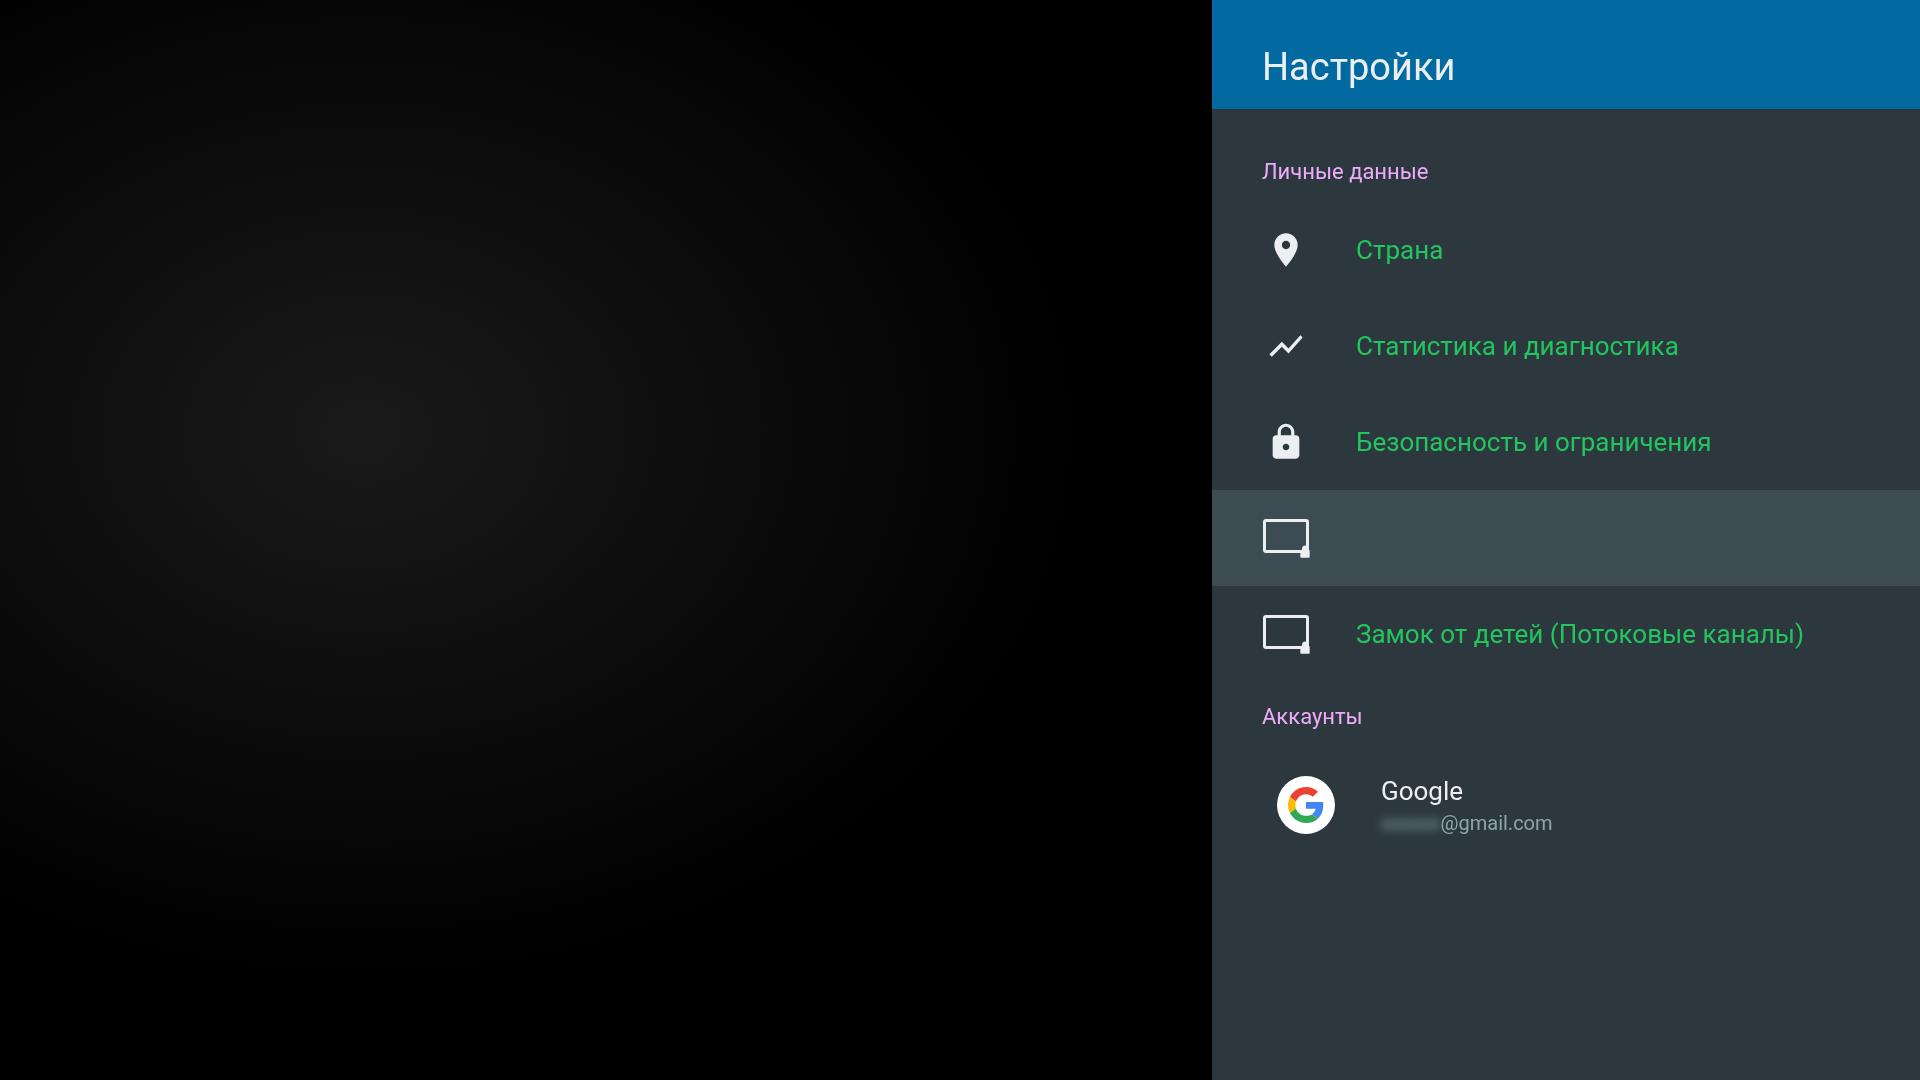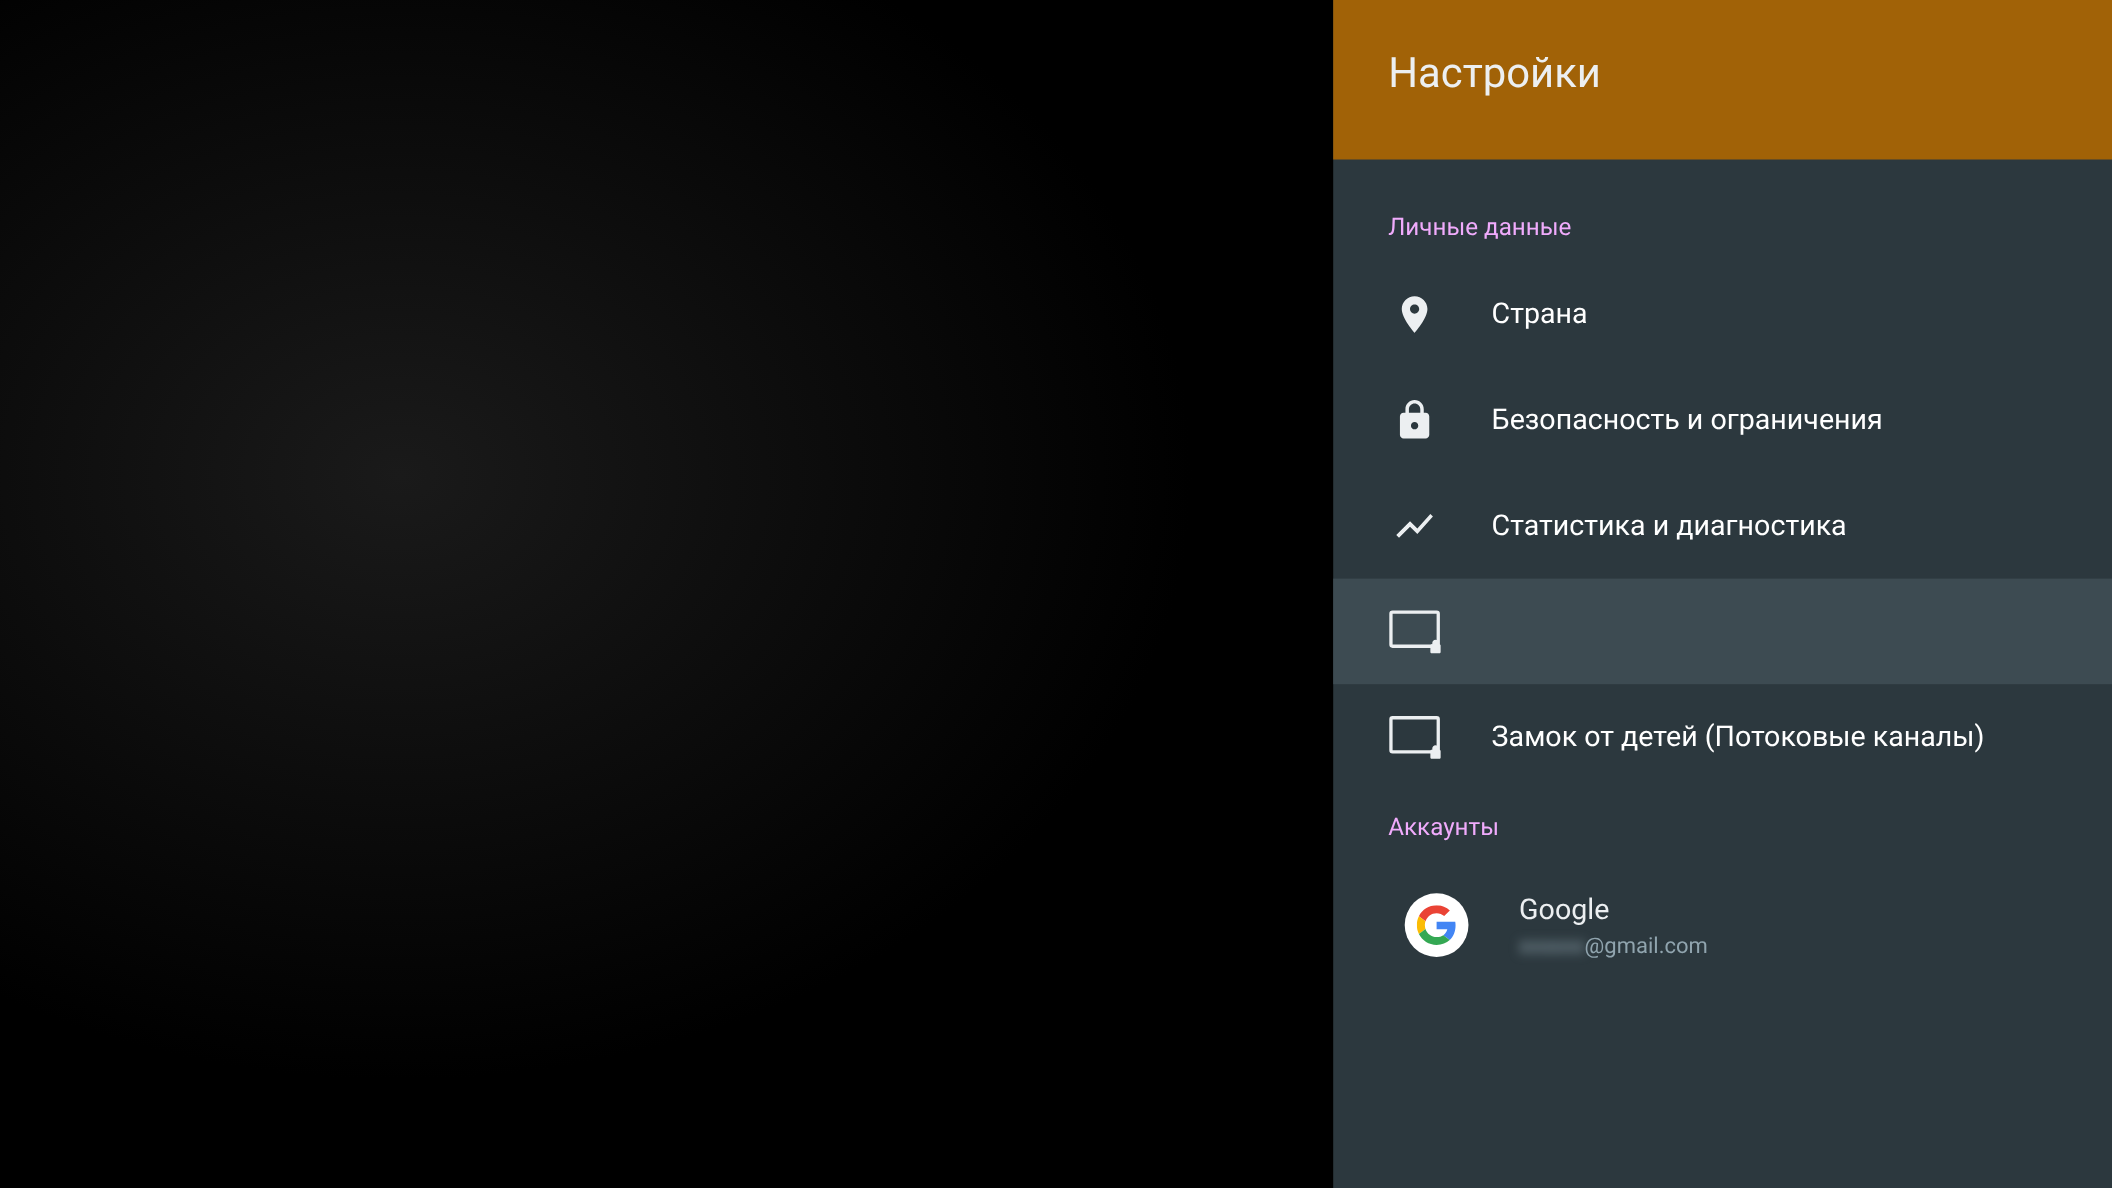--- a/index.html
+++ b/index.html
@@ -25,22 +25,22 @@
     
     .right-pane {
       width: 708px;
       height: 100%;
       background: #2c383e;
       display: flex;
       flex-direction: column;
     }
     
     .header {
-      background: #a16207;
-      padding: 45px 50px 56px 50px;
+      background: #0369a1;
+      padding: 45px 50px 20px 50px;
     }
     
     .header-title {
       color: #eceff1;
       font-size: 38px;
       font-weight: 400;
     }
     
     .content {
       flex: 1;
@@ -75,21 +75,21 @@
       flex-shrink: 0;
     }
     
     .icon-svg {
       width: 40px;
       height: 40px;
       fill: #eceff1;
     }
     
     .menu-label {
-      color: #ffffff;
+      color: #22c55e;
       font-size: 26px;
       font-weight: 400;
       margin-left: 46px;
     }
     
     .menu-item-multi {
       display: flex;
       align-items: center;
       padding: 0 70px;
       height: 116px;
@@ -177,33 +177,33 @@
         <svg class="icon-svg" viewBox="0 0 24 24">
           <path d="M12 2C8.13 2 5 5.13 5 9c0 5.25 7 13 7 13s7-7.75 7-13c0-3.87-3.13-7-7-7zm0 9.5c-1.38 0-2.5-1.12-2.5-2.5s1.12-2.5 2.5-2.5 2.5 1.12 2.5 2.5-1.12 2.5-2.5 2.5z"></path>
         </svg>
       </div>
       <span class="menu-label">Страна</span>
     </div>
 
     <div class="menu-item">
       <div class="icon-container">
         <svg class="icon-svg" viewBox="0 0 24 24">
+          <path d="M3.5 18.49l6-6.01 4 4L22 6.92l-1.41-1.41-7.09 7.97-4-4L2 16.99z"></path>
+        </svg>
+      </div>
+      <span class="menu-label">Статистика и диагностика</span>
+    </div>
+
+    <div class="menu-item">
+      <div class="icon-container">
+        <svg class="icon-svg" viewBox="0 0 24 24">
           <path d="M18 8h-1V6c0-2.76-2.24-5-5-5S7 3.24 7 6v2H6c-1.1 0-2 .9-2 2v10c0 1.1.9 2 2 2h12c1.1 0 2-.9 2-2V10c0-1.1-.9-2-2-2zm-6 9c-1.1 0-2-.9-2-2s.9-2 2-2 2 .9 2 2-.9 2-2 2zm3.1-9H8.9V6c0-1.71 1.39-3.1 3.1-3.1 1.71 0 3.1 1.39 3.1 3.1v2z"></path>
         </svg>
       </div>
       <span class="menu-label">Безопасность и ограничения</span>
-    </div>
-
-    <div class="menu-item">
-      <div class="icon-container">
-        <svg class="icon-svg" viewBox="0 0 24 24">
-          <path d="M3.5 18.49l6-6.01 4 4L22 6.92l-1.41-1.41-7.09 7.97-4-4L2 16.99z"></path>
-        </svg>
-      </div>
-      <span class="menu-label">Статистика и диагностика</span>
     </div>
 
     <div class="menu-item highlighted">
       <div class="icon-container">
         <div class="tv-lock-wrapper">
           <div class="tv-outline"></div>
           <svg class="tv-lock-badge" viewBox="0 0 24 24" fill="#eceff1">
             <path d="M18 8h-1V6c0-2.76-2.24-5-5-5S7 3.24 7 6v2H6c-1.1 0-2 .9-2 2v10c0 1.1.9 2 2 2h12c1.1 0 2-.9 2-2V10c0-1.1-.9-2-2-2z"></path>
           </svg>
         </div>

